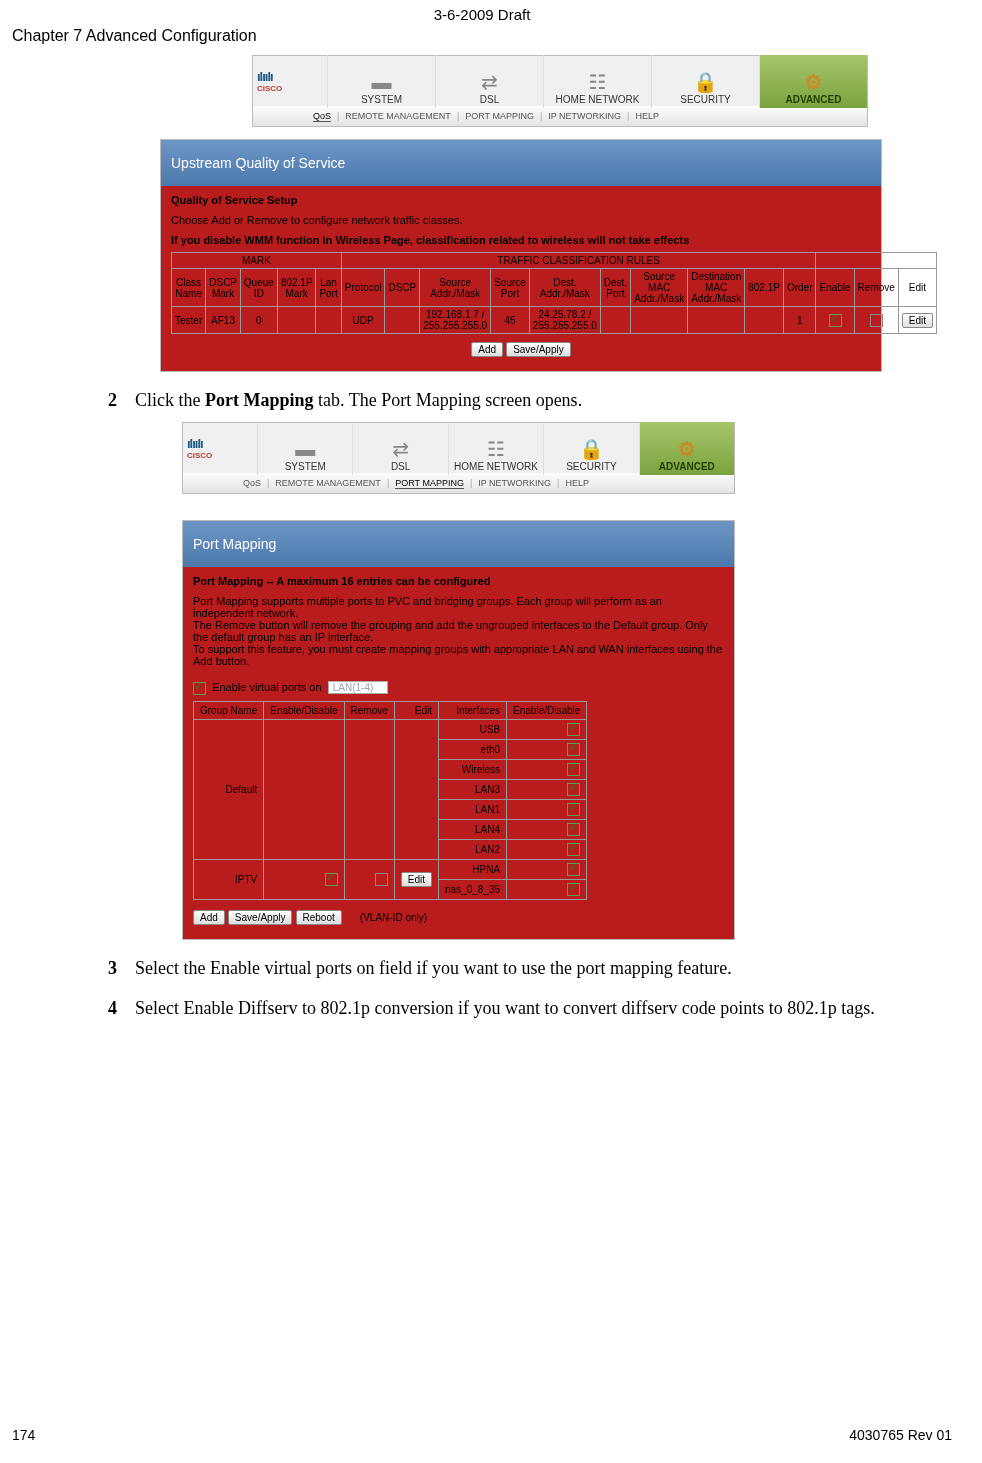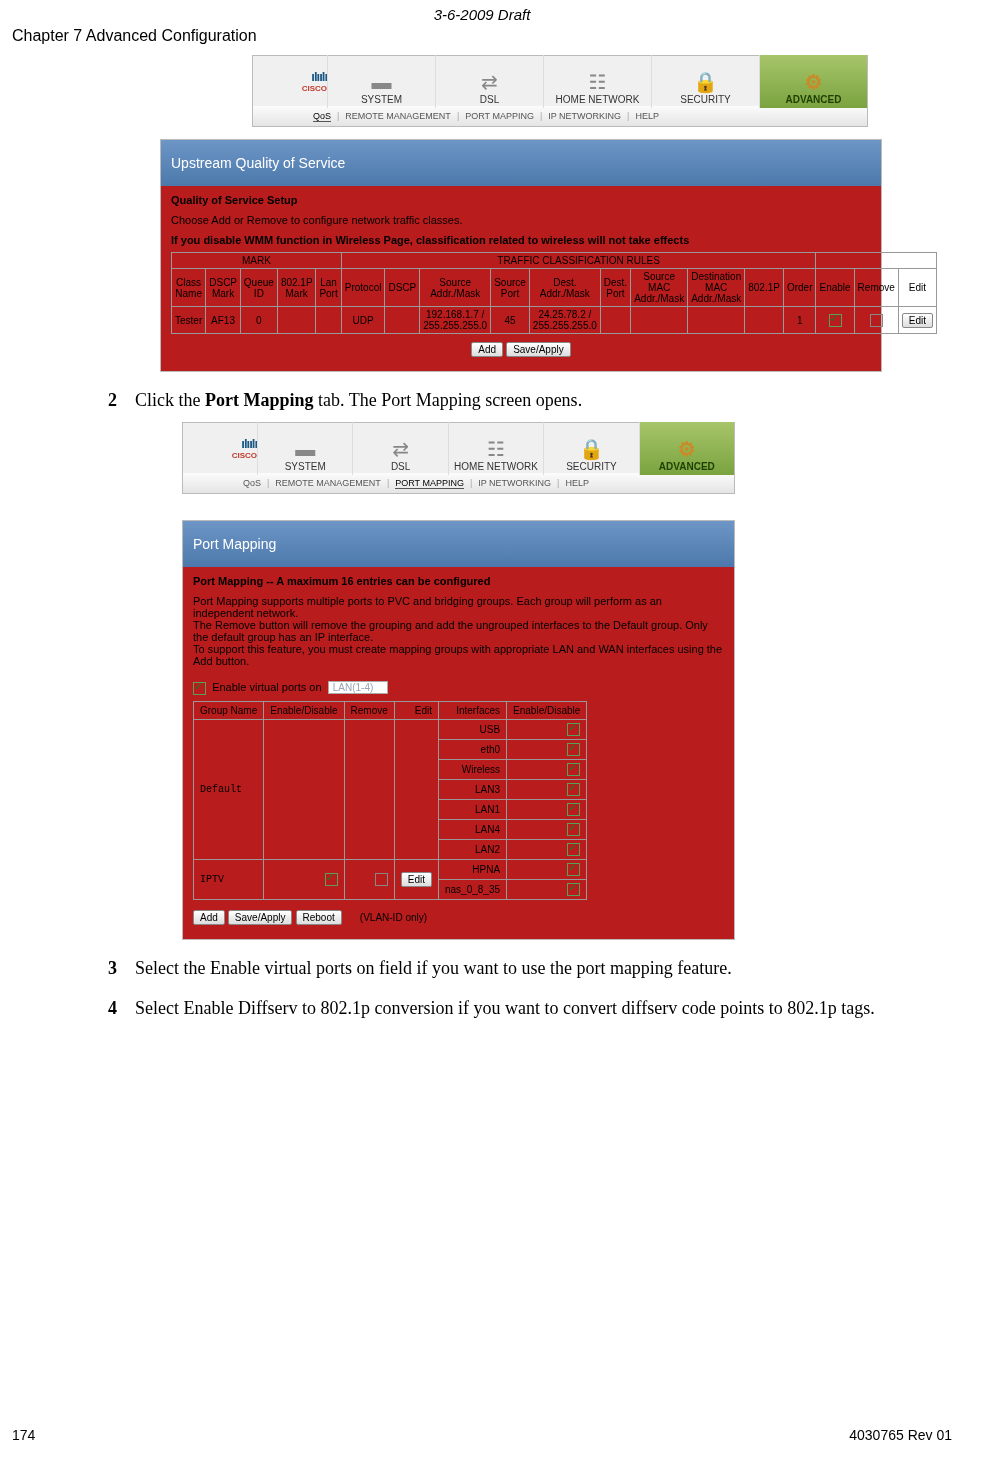--- a/index.html
+++ b/index.html
@@ -15,21 +15,20 @@
     height: 1463px;
     box-sizing: border-box;
     padding: 0 30px 0 12px;
     position: relative;
   }
   .draft {
     text-align: center;
     font-size: 15px;
     padding-top: 6px;
     padding-bottom: 4px;
-    font-style: italic;
   }
   .chapter {
     font-size: 16px;
     font-weight: normal;
     margin-bottom: 10px;
   }
 
   
   .nav-shell {
     margin: 0 auto 6px auto;
@@ -37,21 +36,21 @@
   }
   .nav-top {
     height: 50px;
     background: #f0f0f0;
     display: flex;
     align-items: center;
     position: relative;
   }
   .cisco-logo {
     width: 70px;
-    text-align: right;
+    text-align: left;
     font-size: 8px;
     color: #c0392b;
     font-weight: bold;
     margin-left: 4px;
   }
   .cisco-bars {
     font-size: 13px;
     letter-spacing: -1px;
     color: #1a5885;
   }
@@ -161,21 +160,21 @@
     border-collapse: collapse;
     font-size:10px;
     margin-top:6px;
   }
   .pm-table th, .pm-table td {
     border:1px solid #999;
     padding:3px 6px;
     text-align:right;
     font-weight: normal;
   }
-  .pm-table td.left { text-align:left;font-family:Liberation Mono, monospace; }
+  .pm-table td.left { text-align:right; }
   .field {
     border:1px solid #aaa;
     background:#fff;
     font-size:10px;
     padding:0 4px;
     color:#98a2b5;
     display:inline-block;
     min-width:50px;
   }
 

